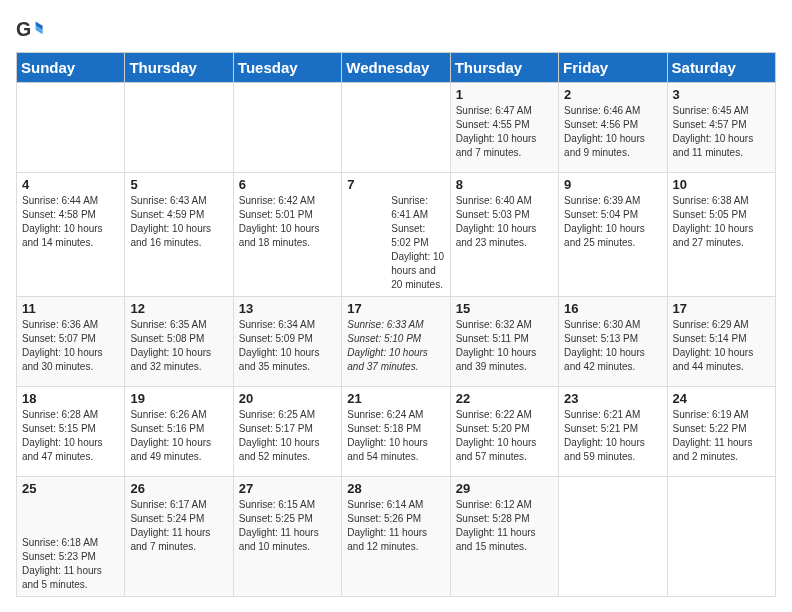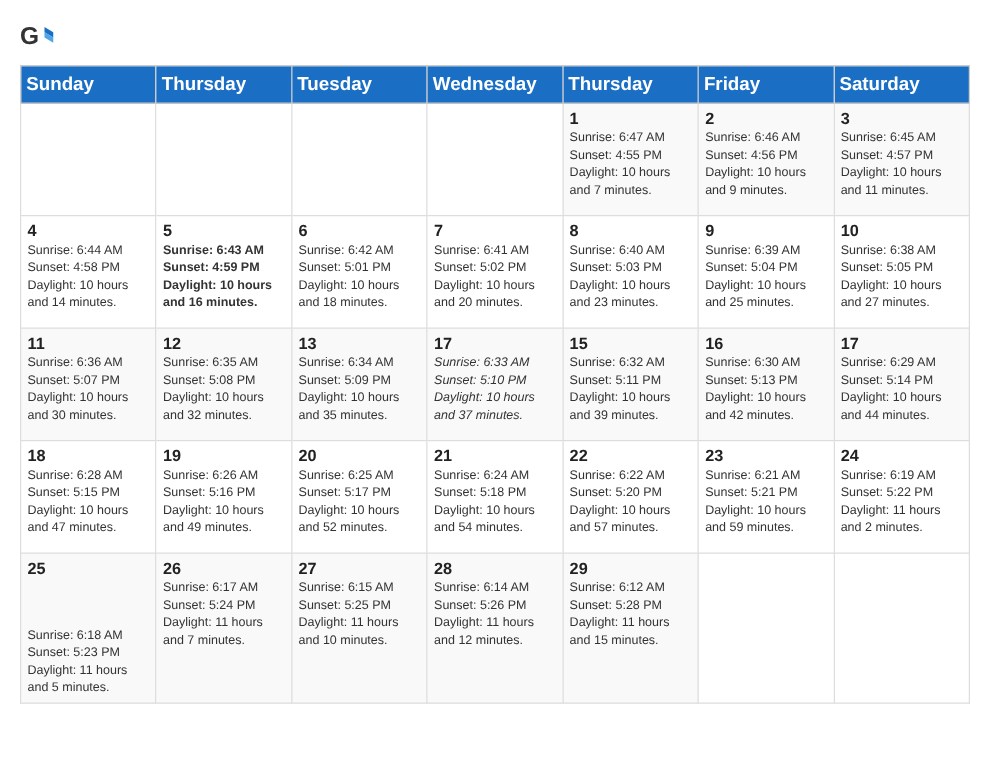--- a/index.html
+++ b/index.html
@@ -147,33 +147,33 @@
       </tr>
       <tr>
         <td>
           <span class="day-num">4</span>
           <div class="day-info" style="white-space: pre-line;">Sunrise: 6:44 AM
 Sunset: 4:58 PM
 Daylight: 10 hours and 14 minutes.</div>
         </td>
         <td>
           <span class="day-num">5</span>
-          <div class="day-info" style="white-space: pre-line; font-weight: bold;">Sunrise: 6:43 AM
+          <div class="day-info" style="white-space: pre-line;">Sunrise: 6:43 AM
 Sunset: 4:59 PM
 Daylight: 10 hours and 16 minutes.</div>
         </td>
         <td>
           <span class="day-num">6</span>
           <div class="day-info" style="white-space: pre-line;">Sunrise: 6:42 AM
 Sunset: 5:01 PM
 Daylight: 10 hours and 18 minutes.</div>
         </td>
         <td>
           <span class="day-num">7</span>
-          <div class="day-info" style="white-space: pre-line;">Sunrise: 6:41 AM
+          <div class="day-info" style="white-space: pre-line; margin-left: 44px;">Sunrise: 6:41 AM
 Sunset: 5:02 PM
 Daylight: 10 hours and 20 minutes.</div>
         </td>
         <td>
           <span class="day-num">8</span>
           <div class="day-info" style="white-space: pre-line;">Sunrise: 6:40 AM
 Sunset: 5:03 PM
 Daylight: 10 hours and 23 minutes.</div>
         </td>
         <td>

